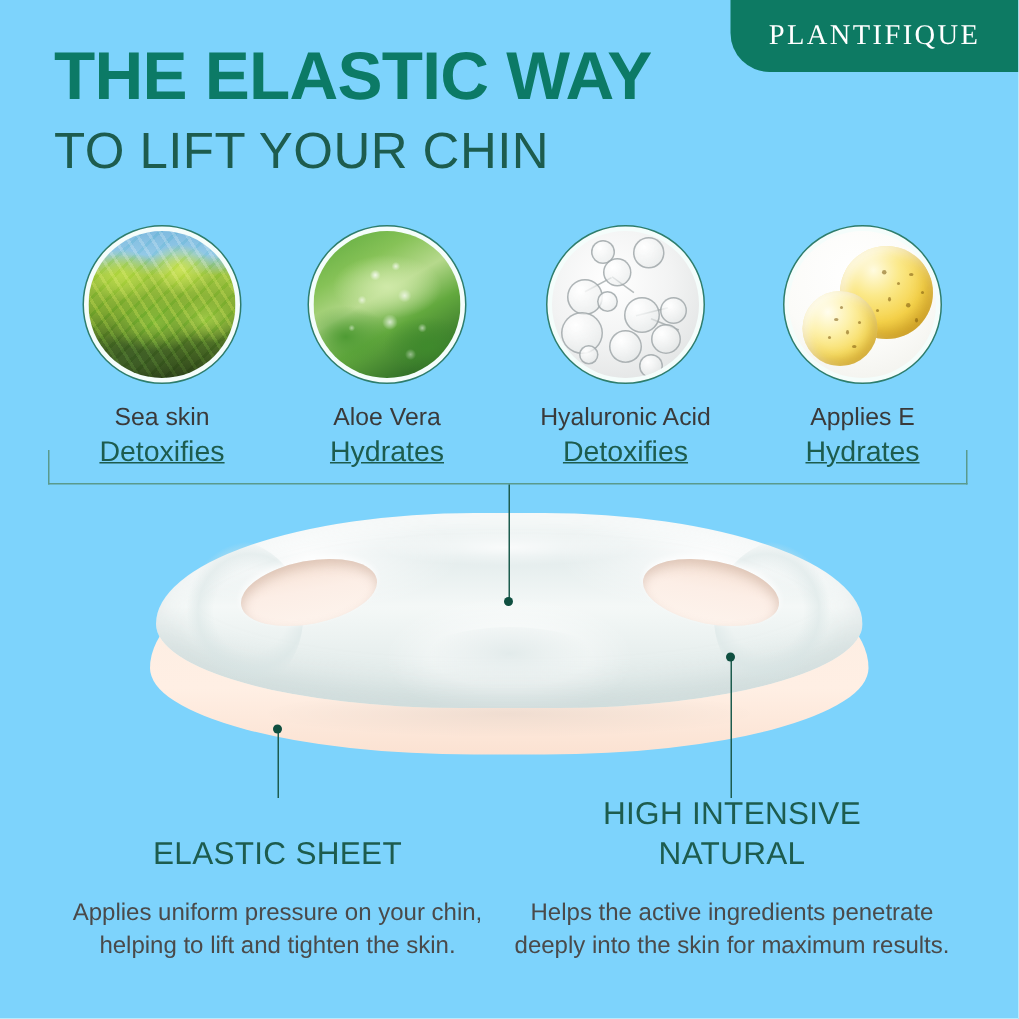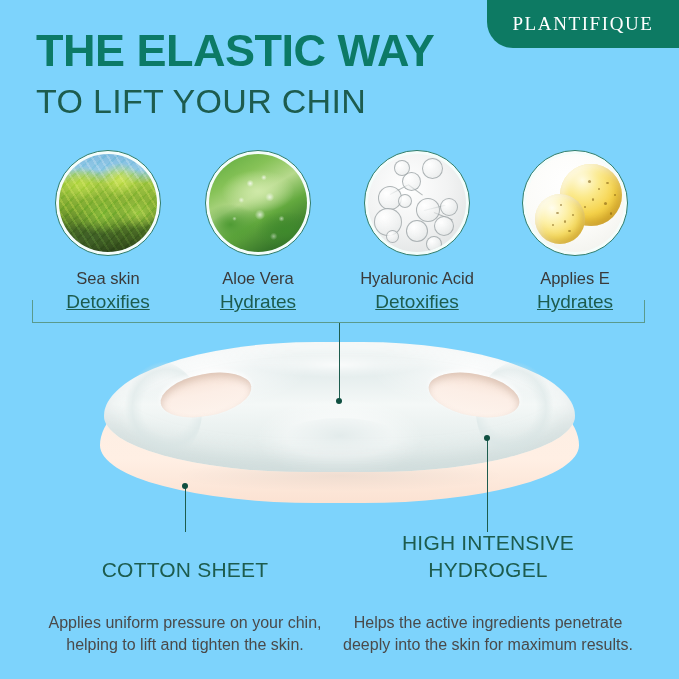--- a/index.html
+++ b/index.html
@@ -341,21 +341,21 @@
   .callout-right { left: 343px; }
 
   .callout-title {
     font-size: 21px;
     color: #1d5c4e;
     font-weight: 400;
     line-height: 1.28;
     letter-spacing: 0.2px;
   }
   .callout-body {
-    margin-top: 28px;
+    margin-top: 14px;
     font-size: 16px;
     color: #4a4a4a;
     line-height: 1.42;
     font-weight: 400;
   }
 </style>
 </head>
 <body>
 
 <div class="page">
@@ -462,28 +462,28 @@
   <div class="leader-dot dot-left"></div>
 
   <div class="leader leader-right"></div>
   <div class="leader-dot dot-right"></div>
 
   <div class="callouts">
 
     <div class="callout callout-left">
       <div class="callout-title">
         <br>
-        <span>COTTON SHEET</span>
+        <span>ELASTIC SHEET</span>
       </div>
       <div class="callout-body">Applies uniform pressure on your chin, helping to lift and tighten the skin.</div>
     </div>
 
     <div class="callout callout-right">
       <div class="callout-title">
         <span>HIGH INTENSIVE</span><br>
-        <span>HYDROGEL</span>
+        <span>NATURAL</span>
       </div>
       <div class="callout-body">Helps the active ingredients penetrate deeply into the skin for maximum results.</div>
     </div>
 
   </div>
 
 </div>
 
 </body></html>

